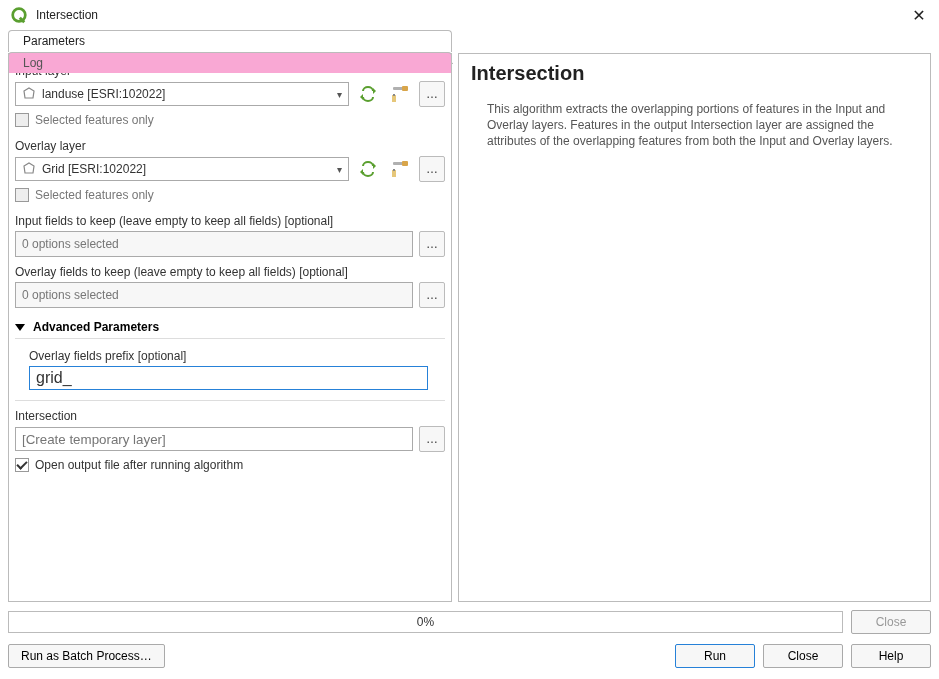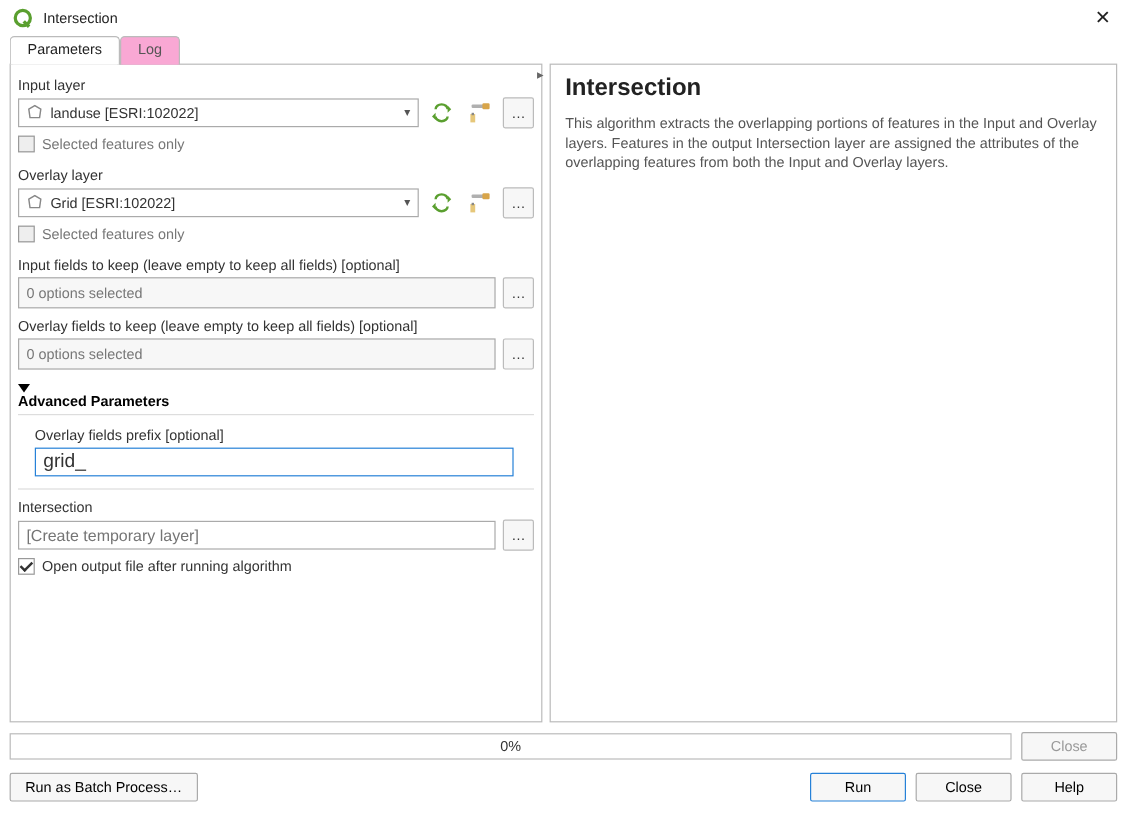--- a/index.html
+++ b/index.html
@@ -33,20 +33,21 @@
   }
   .left-col {
     width: 444px;
     display: flex; flex-direction: column;
   }
   .tabs {
     display: flex;
     height: 24px;
     position: relative;
     z-index: 2;
+    flex-direction: column;
   }
   .tabs .tab {
     border: 1px solid #bbb;
     border-bottom: none;
     background: #f9a8d4;
     border-radius: 4px 4px 0 0;
     padding: 3px 14px;
     margin-right: 0px;
     cursor: pointer;
     color: #555;
@@ -124,24 +125,23 @@
     width: 4px; height: 8px;
     border: solid #333;
     border-width: 0 2px 2px 0;
     transform: rotate(45deg);
   }
   .check-row { display: flex; align-items: center; color: #777; margin: 2px 0 8px 0; }
   .check-row.enabled { color: #333; }
   .adv-toggle {
     margin-top: 8px;
     font-weight: bold;
-    display: flex; align-items: flex-start;
+    display: flex; align-items: center;
     cursor: pointer;
     color: #000;
-    flex-direction: column;
   }
   .adv-toggle .tri {
     display: inline-block;
     width: 0; height: 0;
     border-left: 5px solid transparent;
     border-right: 5px solid transparent;
     border-top: 7px solid #000;
     margin-right: 8px;
   }
   .adv-body {
@@ -181,21 +181,21 @@
     padding: 8px 12px;
     background: #fff;
   }
   .right-panel h2 {
     margin: 0 0 10px 0;
     font-size: 20px;
     font-weight: 600;
     color: #222;
   }
   .right-panel p {
-    margin: 0;
+    margin: 16px;
     color: #555;
     line-height: 1.35;
     font-size: 12px;
   }
   .bottom {
     padding: 8px;
   }
   .progress-row {
     display: flex; align-items: center; gap: 8px;
     margin-bottom: 10px;

